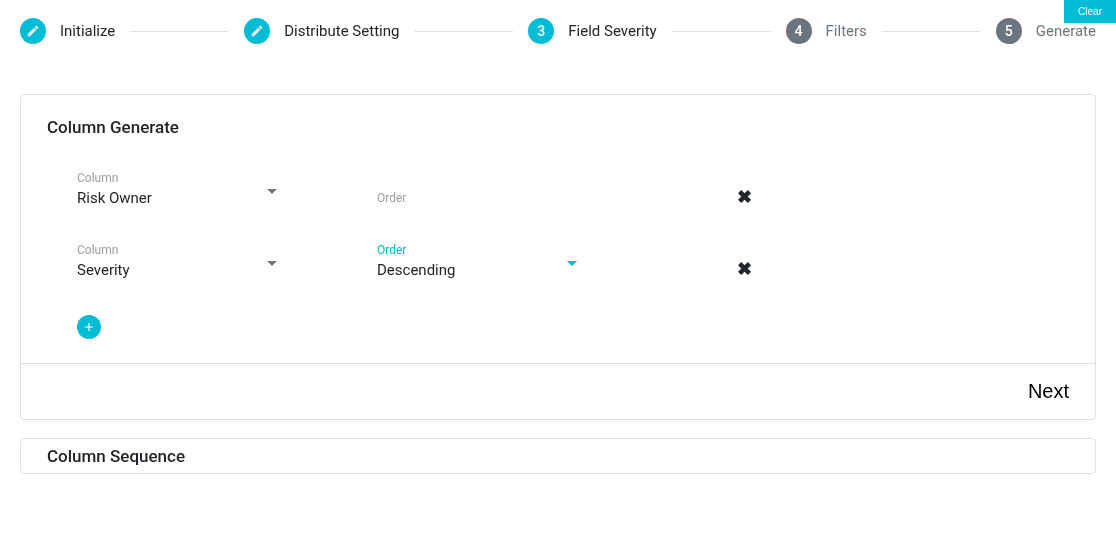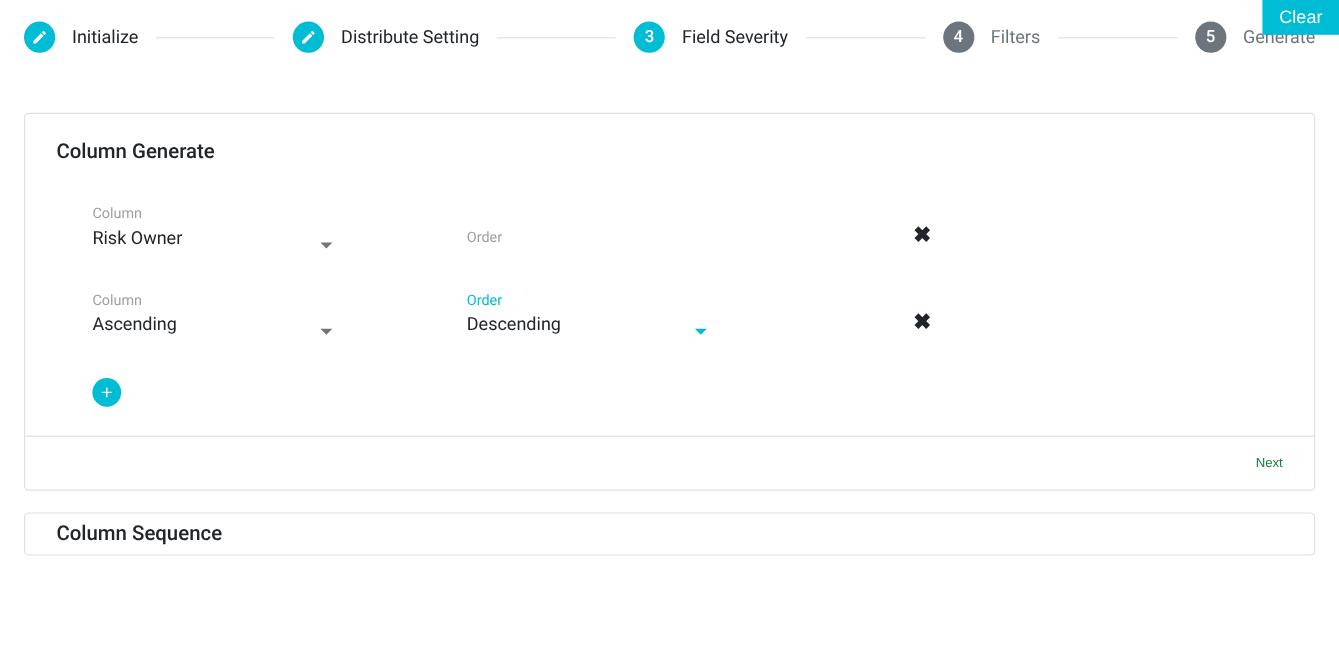--- a/index.html
+++ b/index.html
@@ -12,21 +12,21 @@
       color: #212529;
     }
     .clear-btn {
       position: absolute;
       top: 0;
       right: 0;
       background: #00bcd4;
       color: #fff;
       border: none;
       padding: 6px 14px;
-      font-size: 15px;
+      font-size: 10px;
       cursor: pointer;
     }
     .stepper {
       display: flex;
       align-items: center;
       padding: 18px 20px 10px 20px;
       gap: 0;
     }
     .step {
       display: flex;
@@ -61,30 +61,30 @@
       margin: 40px 20px 18px 20px;
       border: 1px solid #e0e0e0;
       border-radius: 4px;
       background: #fff;
     }
     .card-body { padding: 22px 26px 14px 26px; }
     .card-title { font-size: 17px; font-weight: 500; color: #212529; margin-bottom: 34px; }
     .sort-row {
       display: flex;
       align-items: flex-end;
-      gap: 12px;
+      gap: 0;
       margin-bottom: 34px;
       padding-left: 30px;
     }
     .field-group { width: 220px; margin-right: 80px; display:flex; flex-direction:column; }
     .field-label { font-size: 12px; color: #9e9e9e; margin-bottom: 4px; }
     .field-label.focused { color: #00bcd4; }
     .field-wrap {
       display: flex;
-      align-items: flex-end;
+      align-items: flex-start;
       justify-content: space-between;
       width: 200px;
       padding-bottom: 2px;
       cursor: pointer;
     }
     .field-value { font-size: 15px; color: #212529; }
     .caret { width: 0; height: 0; border-left: 5px solid transparent; border-right: 5px solid transparent; border-top: 5px solid #757575; }
     .caret.focused { border-top-color: #00bcd4; }
     .delete-icon {
       font-size: 18px;
@@ -106,22 +106,22 @@
       cursor: pointer;
     }
     .plus-icon { width: 14px; height: 14px; fill: #fff; }
     .card-footer {
       border-top: 1px solid #e0e0e0;
       padding: 16px 26px;
       display: flex;
       justify-content: flex-end;
     }
     .next-link {
-      color: #15803d;
-      font-size: 11px;
+      color: #000000;
+      font-size: 20px;
       cursor: pointer;
       background: none;
       border: none;
     }
     .card2 {
       margin: 0 20px 0 20px;
       border: 1px solid #e0e0e0;
       border-radius: 4px;
       background: #fff;
       padding: 7px 26px;
@@ -186,21 +186,21 @@
       <div class="field-group">
         <div class="field-label">Order</div>
       </div>
       <span class="delete-icon">✖</span>
     </div>
 
     <div class="sort-row">
       <div class="field-group">
         <div class="field-label">Column</div>
         <div class="field-wrap">
-          <span class="field-value">Ascending</span>
+          <span class="field-value">Severity</span>
           <span class="caret"></span>
         </div>
       </div>
       <div class="field-group">
         <div class="field-label focused">Order</div>
         <div class="field-wrap">
           <span class="field-value">Descending</span>
           <span class="caret focused"></span>
         </div>
       </div>

